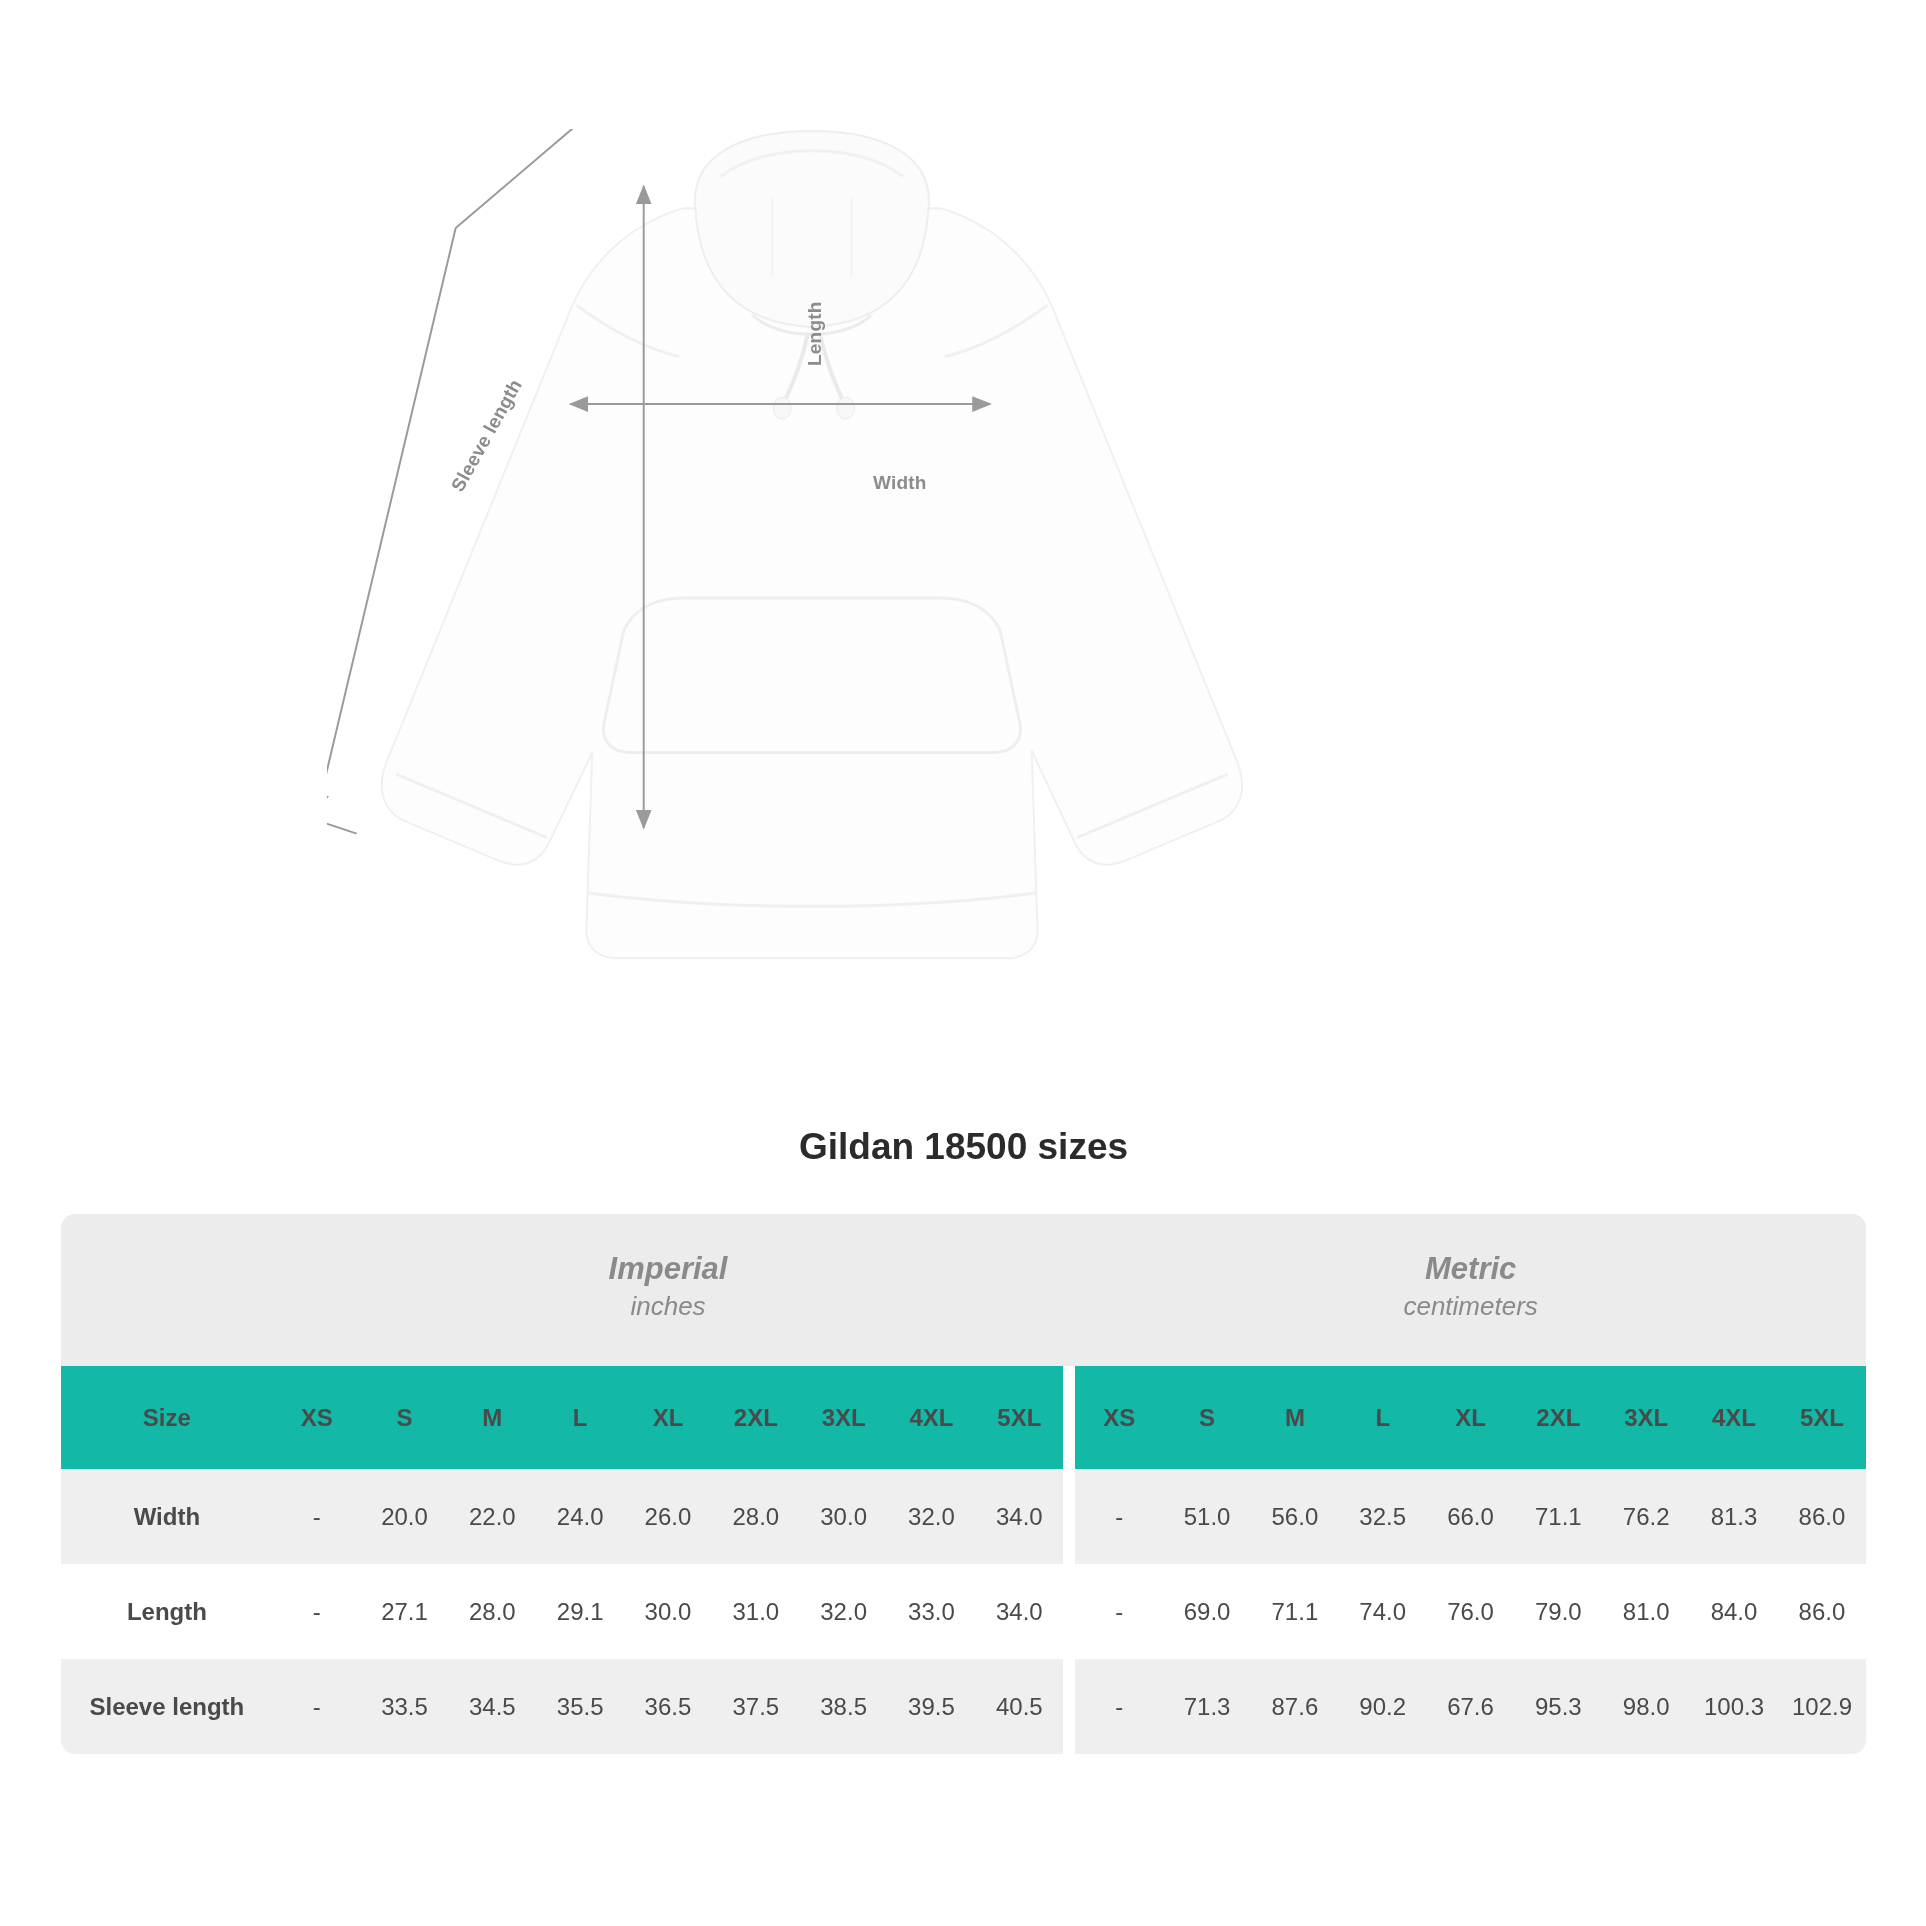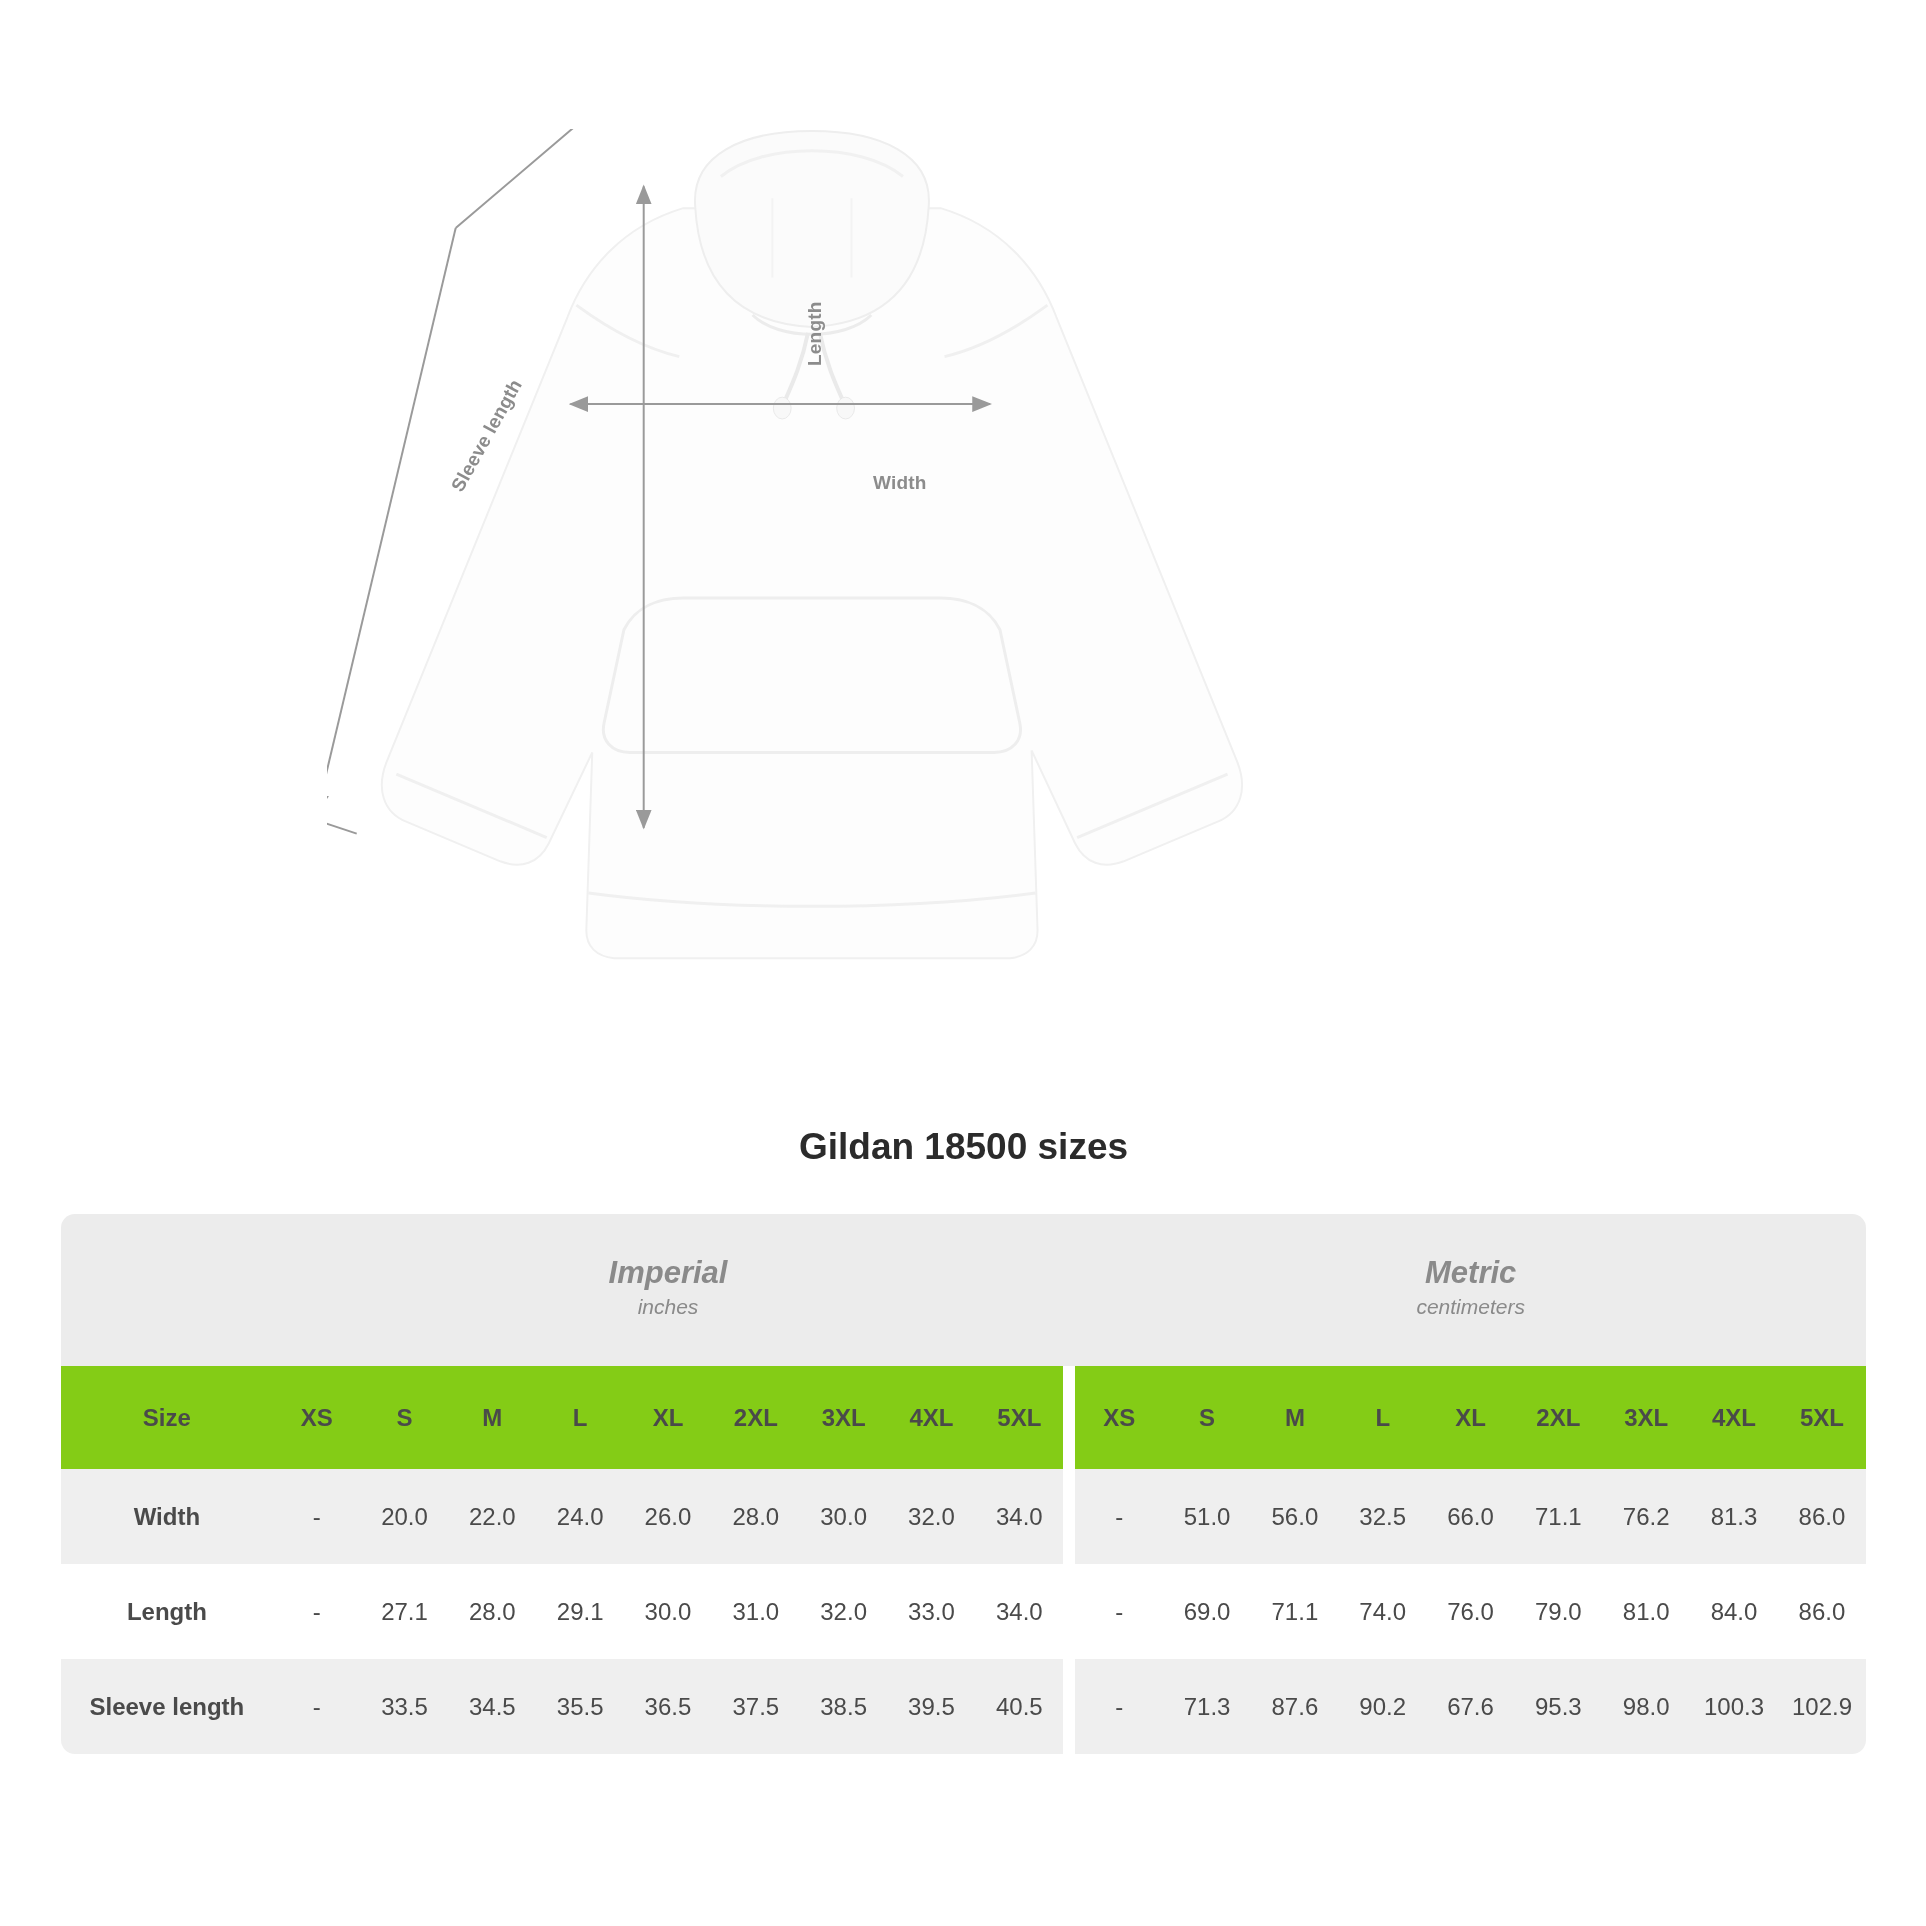--- a/index.html
+++ b/index.html
@@ -97,28 +97,28 @@
     height: 152px;
   }
   .unit-name {
     font-size: 31px;
     font-weight: bold;
     font-style: italic;
     color: #8a8a8a;
     line-height: 1.1;
   }
   .unit-sub {
-    font-size: 21px;
+    font-size: 26px;
     font-style: italic;
     color: #8a8a8a;
     line-height: 1.6;
   }
   .size-head td {
     height: 103px;
-    background: #84cc16;
+    background: #14b8a6;
     font-size: 25px;
     font-weight: bold;
     color: #5b5b5b;
   }
   .row-label {
     font-weight: bold;
     font-size: 25px;
     color: #4a4a4a;
   }
   tr.shade td { background: #efefef; }

